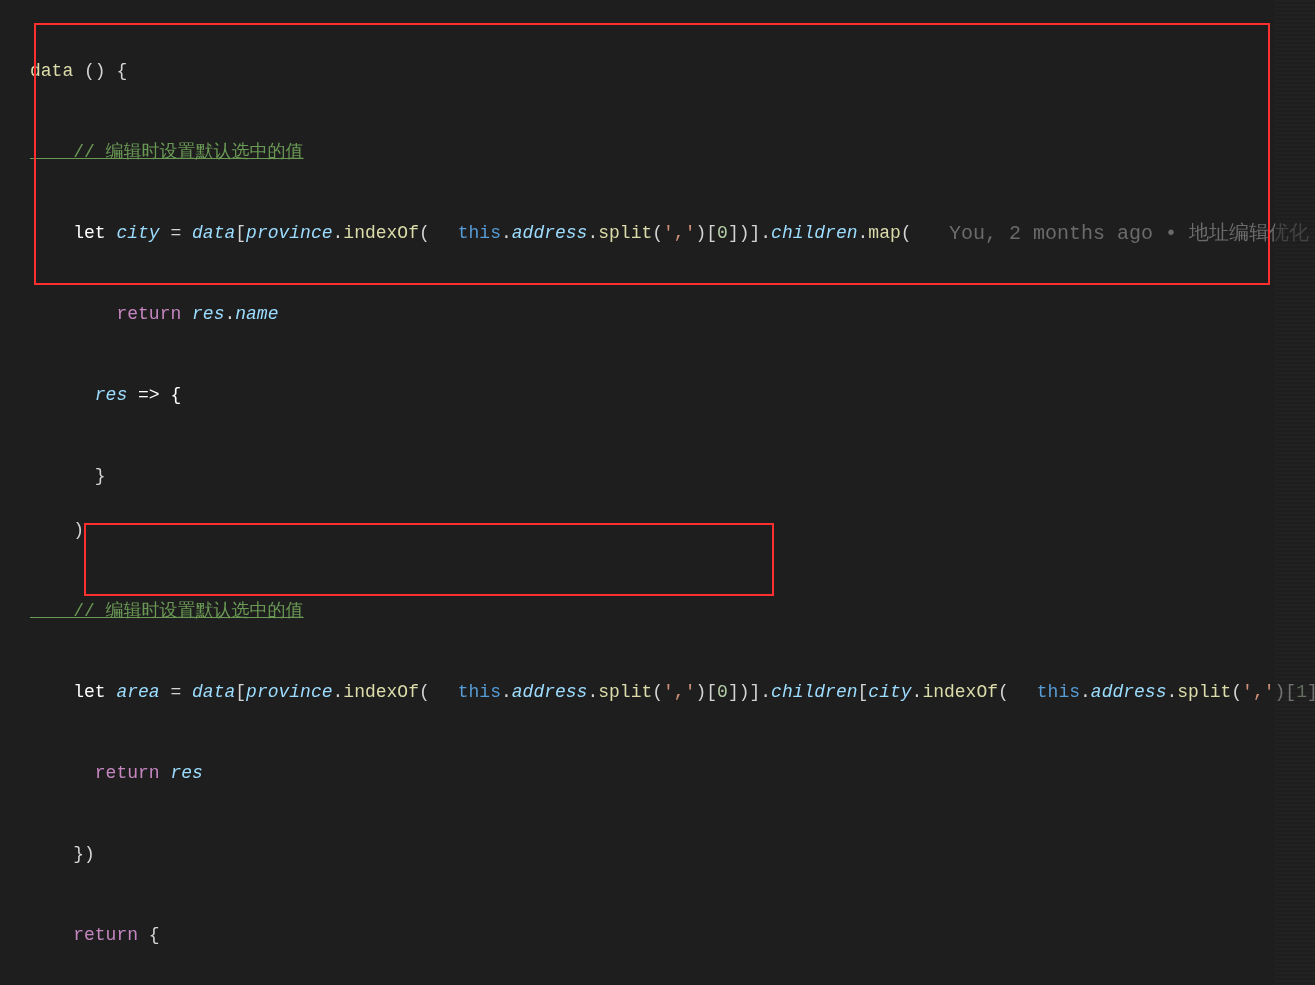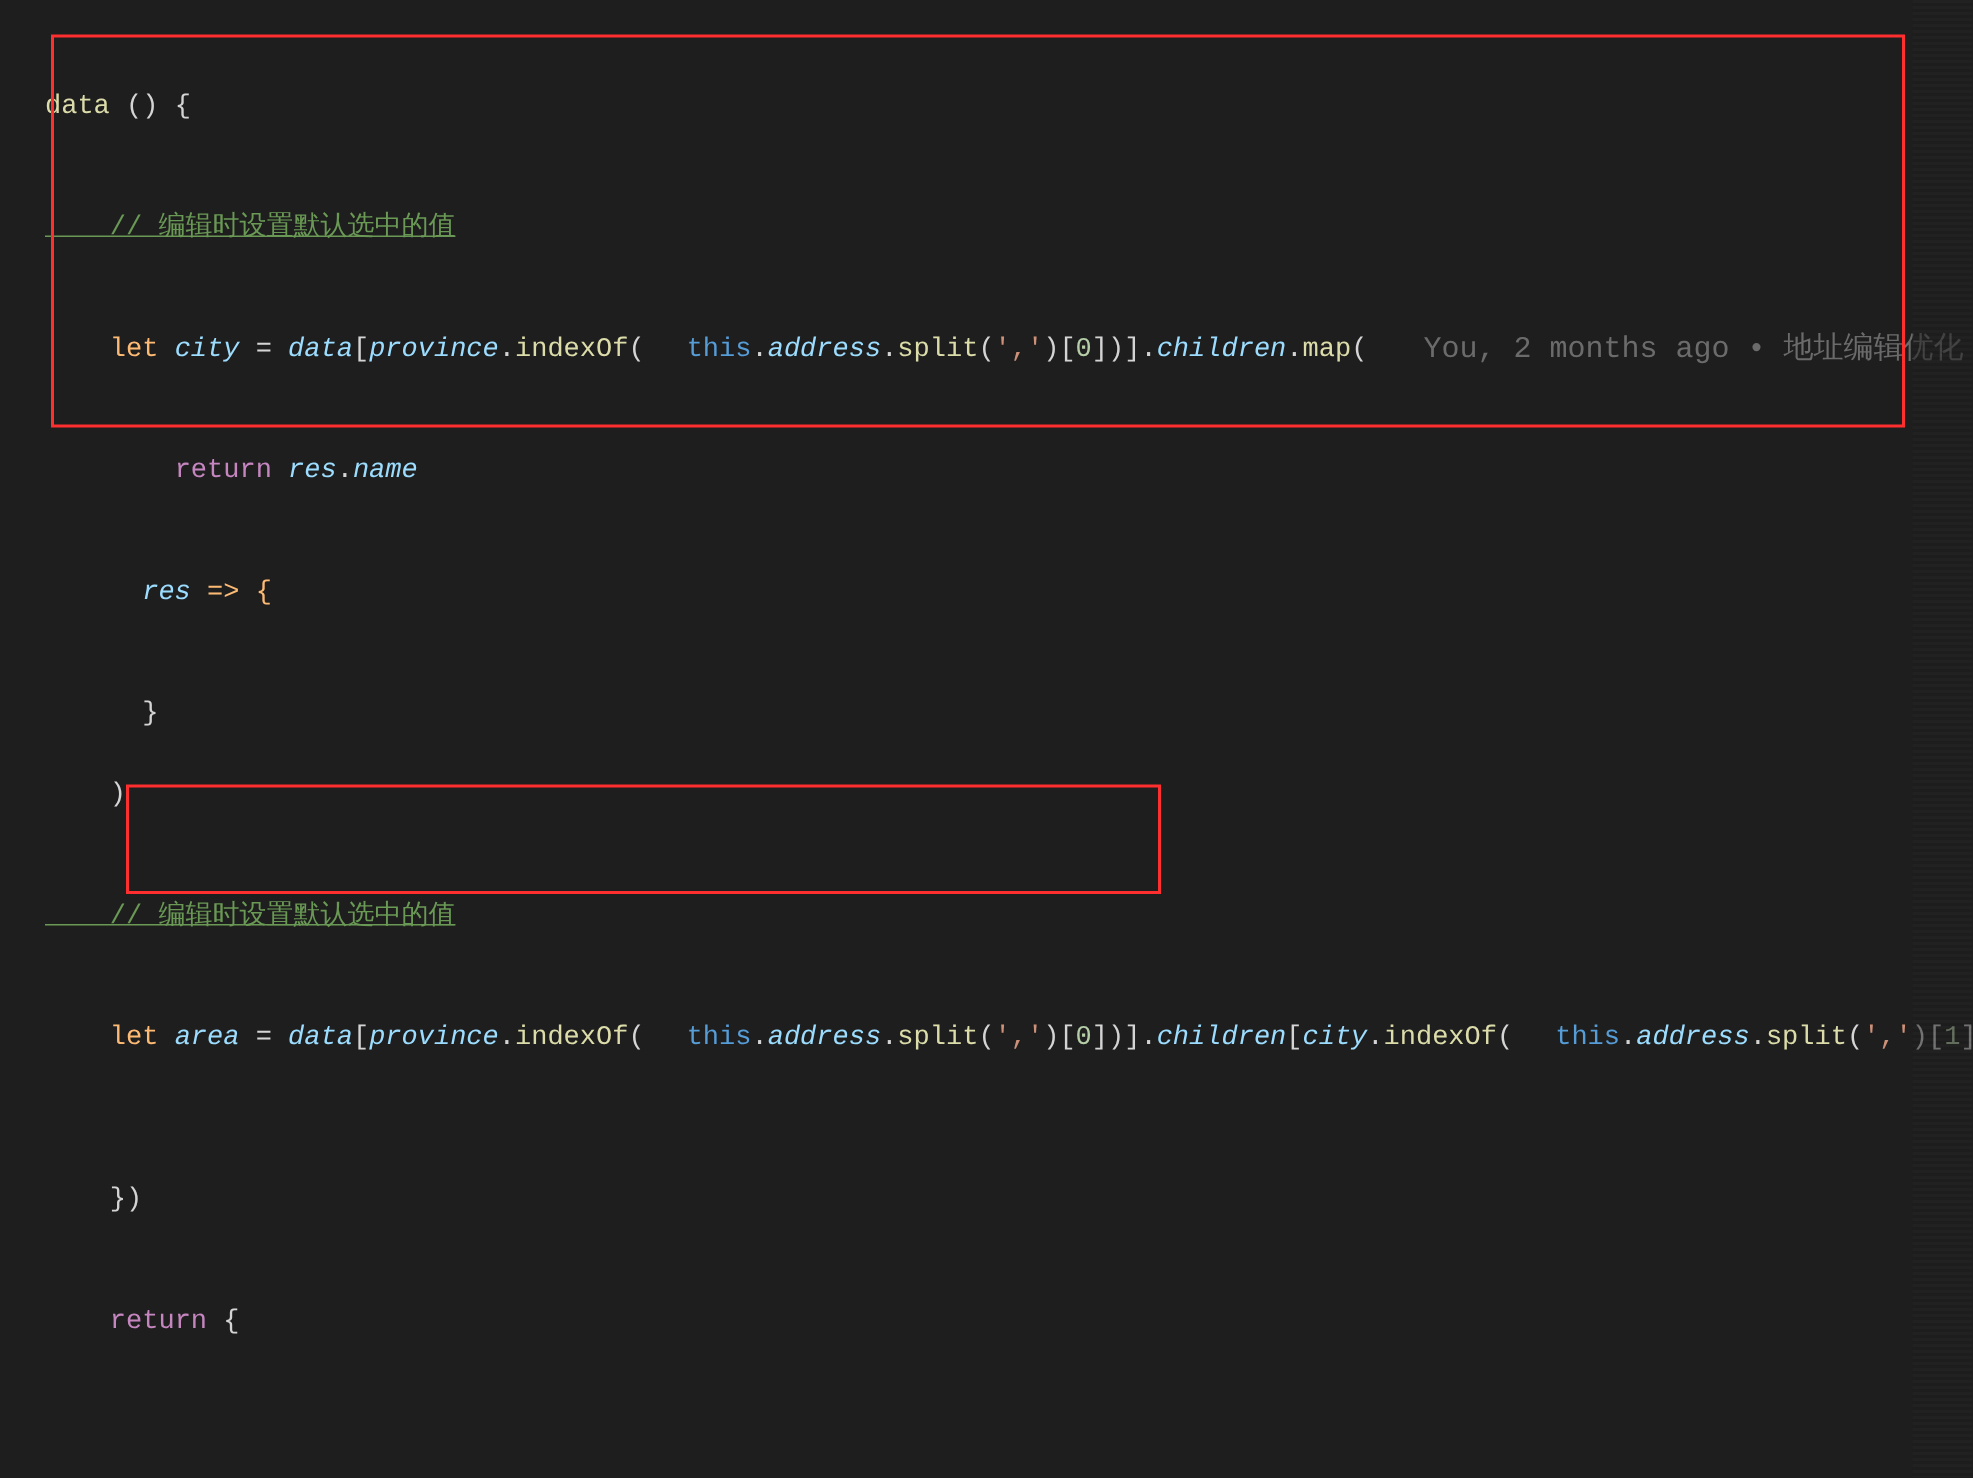--- a/index.html
+++ b/index.html
@@ -14,21 +14,21 @@
     height: 985px;
     position: relative;
   }
   .editor {
     padding: 4px 0 0 30px;
     white-space: pre;
     position: relative;
   }
   .line { position: relative; }
   .tok-kw     { color: #c586c0; }
-  .tok-decl   { color: #fdba74; margin-top: 12px; }
+  .tok-decl   { color: #ffffff; margin-top: 12px; }
   .tok-fn     { color: #dcdcaa; }
   .tok-var    { color: #9cdcfe; font-style: italic; }
   .tok-num    { color: #b5cea8; }
   .tok-str    { color: #ce9178; }
   .tok-comment{ color: #6a9955; text-decoration: underline; }
   .tok-punc   { color: #d4d4d4; }
   .tok-this   { color: #569cd6; margin-left: 28px; }
   .lens {
     color: #6b6b6b;
     position: absolute;
@@ -66,20 +66,21 @@
 
 <div class="line"><span>      </span><span class="tok-var">res</span><span class="tok-decl"> =&gt; {</span></div>
 
 <div class="line"><span>      }</span></div>
 <div class="line"><span>    )</span></div>
 
 <div class="line"><span class="tok-comment">    // 编辑时设置默认选中的值</span></div>
 
 <div class="line"><span>    </span><span class="tok-decl">let</span><span> </span><span class="tok-var">area</span><span> = </span><span class="tok-var">data</span><span>[</span><span class="tok-var">province</span><span>.</span><span class="tok-fn">indexOf</span><span>(</span><span class="tok-this">this</span><span>.</span><span class="tok-var">address</span><span>.</span><span class="tok-fn">split</span><span>(</span><span class="tok-str">','</span><span>)[</span><span class="tok-num">0</span><span>])].</span><span class="tok-var">children</span><span>[</span><span class="tok-var">city</span><span>.</span><span class="tok-fn">indexOf</span><span>(</span><span class="tok-this">this</span><span>.</span><span class="tok-var">address</span><span>.</span><span class="tok-fn">split</span><span>(</span><span class="tok-str">','</span><span>)[</span><span class="tok-num">1</span><span>])</span></div>
 
+<div class="line"><span>      </span><span class="tok-kw">return</span><span> </span><span class="tok-var">res</span></div>
 
 <div class="line"><span>    })</span></div>
 
 <div class="line"><span>    </span><span class="tok-kw">return</span><span> {</span></div>
 
 
 
 
 
 

